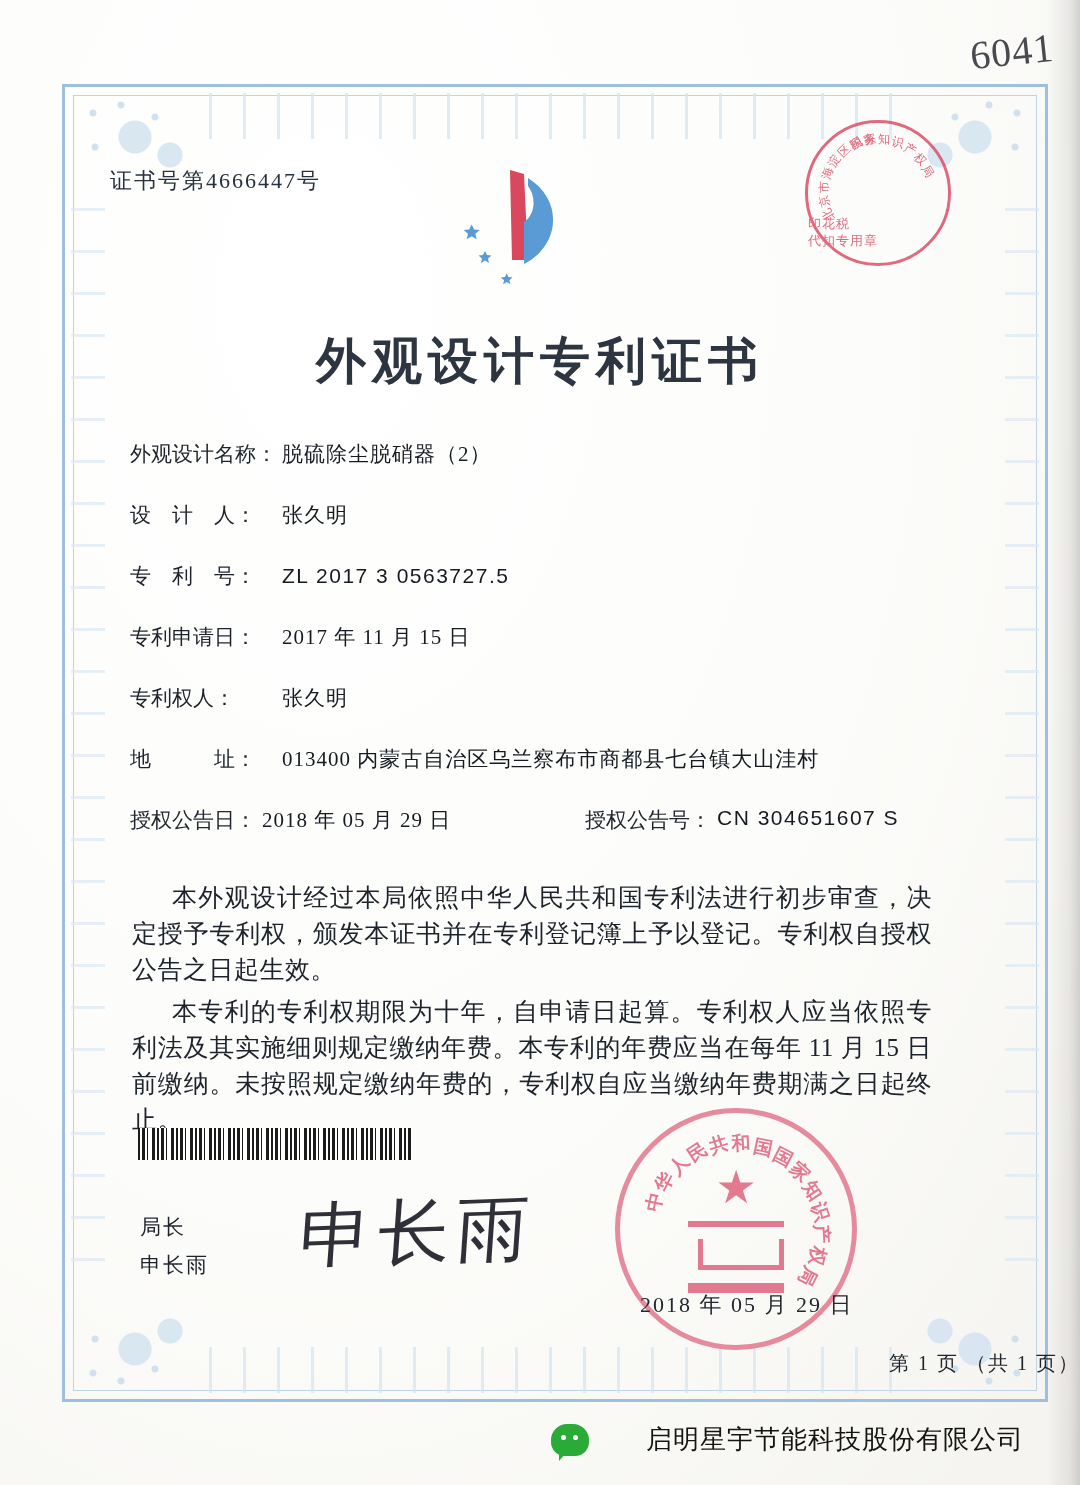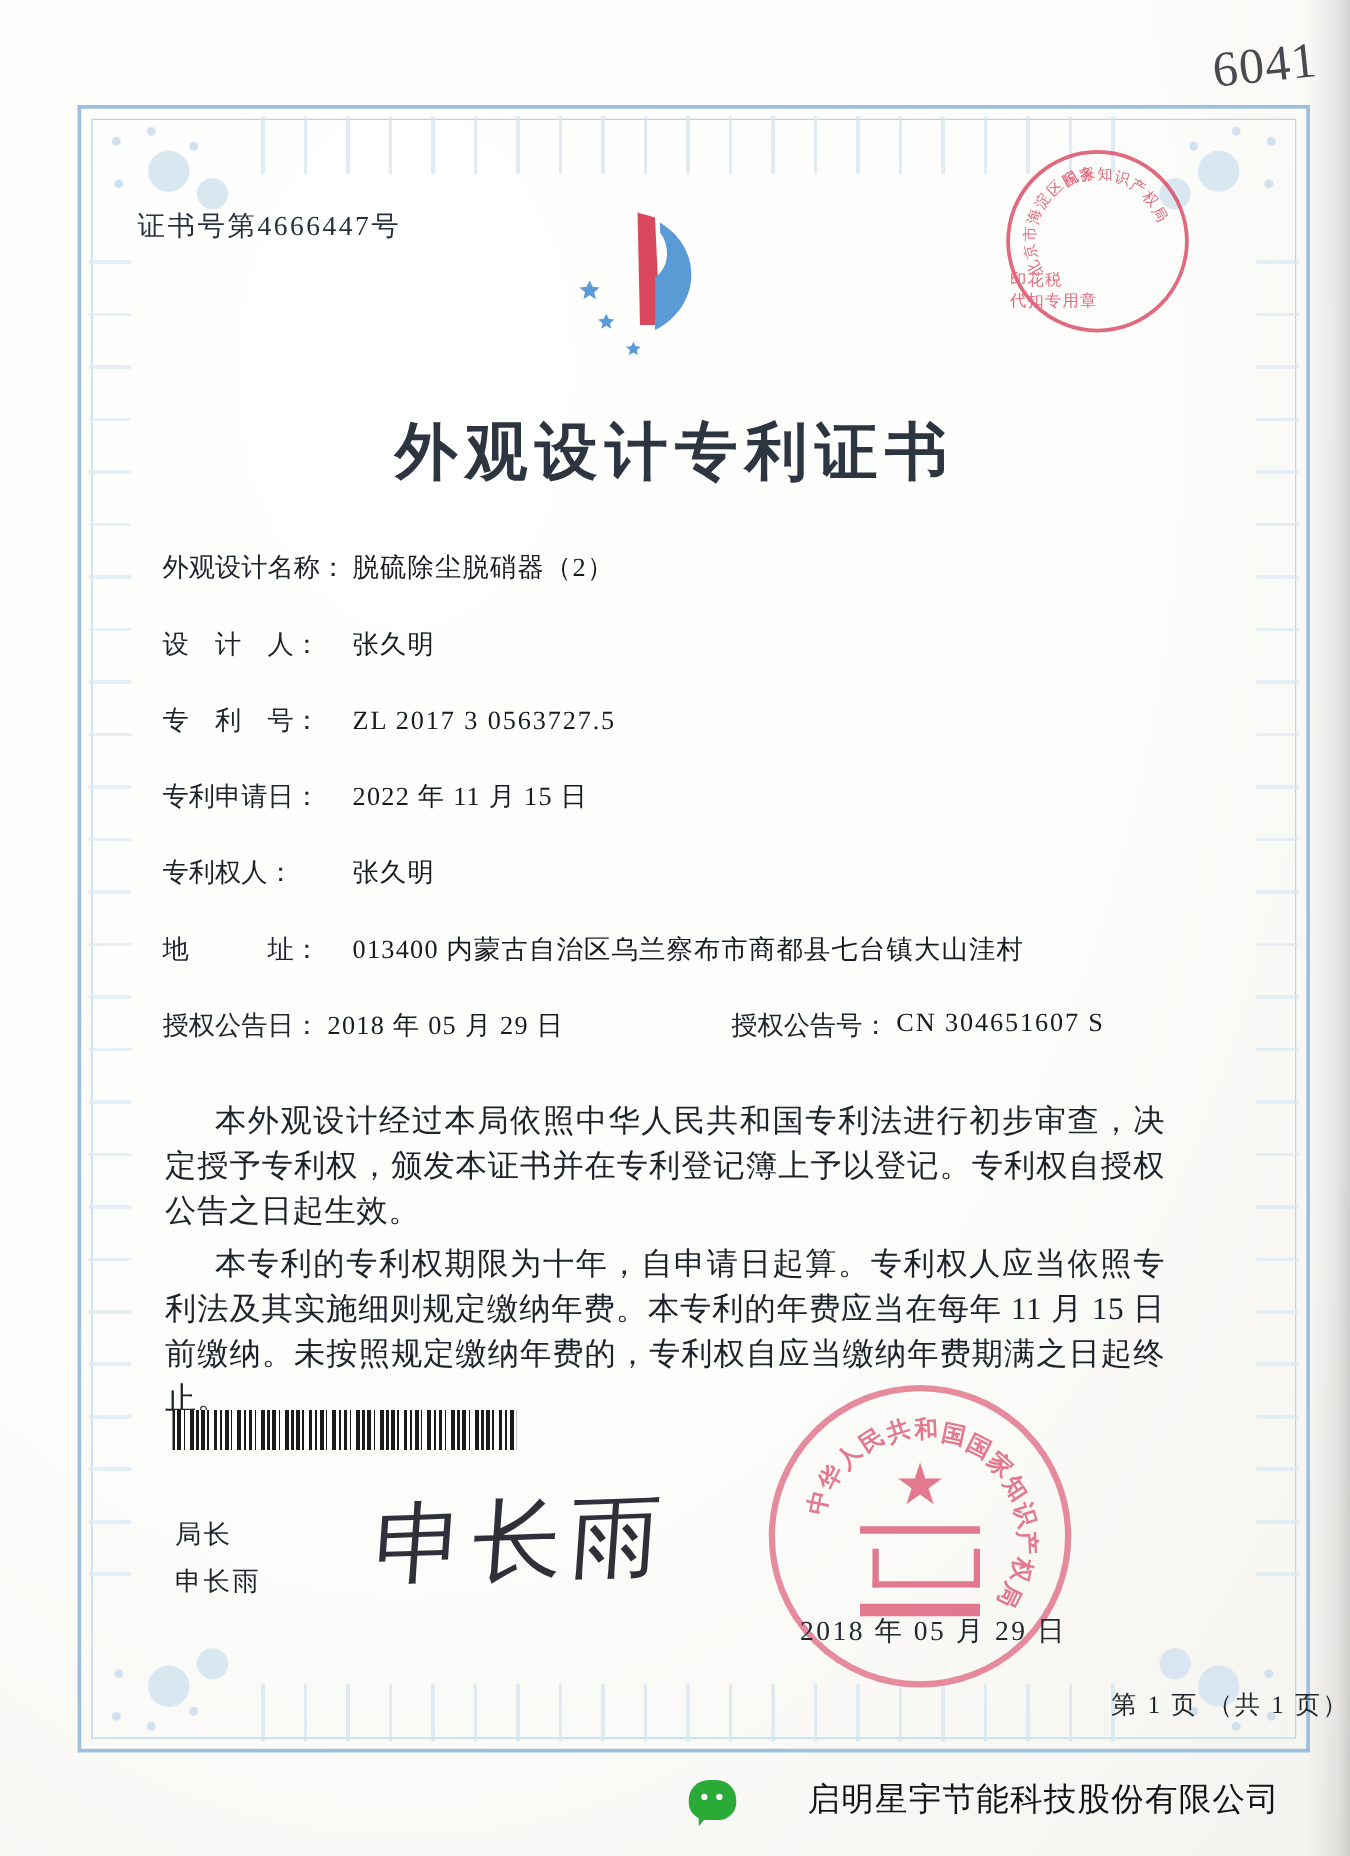--- a/index.html
+++ b/index.html
@@ -126,21 +126,21 @@
   .field-row{
     display:flex;align-items:baseline;
     margin-bottom:33px;
   }
   .field-label{
     width:152px;flex:0 0 152px;
     letter-spacing:0px;
     color:#1d232b;
   }
   .field-value{letter-spacing:1px;color:#161b21;}
-  .field-value.mono{font-family:Liberation Serif, serif;letter-spacing:1.5px;}
+  .field-value.mono{font-family:Liberation Sans, sans-serif;letter-spacing:1.5px;}
 
   .dual-row{display:flex;align-items:baseline;margin-bottom:10px;}
   .dual-row .left{width:455px;display:flex;}
   .dual-row .right{display:flex;}
   .dual-row .lbl{margin-right:6px;}
 
   
   #body-text{
     position:absolute;left:132px;top:880px;width:800px;
     font-size:25px;line-height:36px;color:#1d232b;
@@ -302,21 +302,21 @@
       <div class="field-value">张久明</div>
     </div>
 
     <div class="field-row">
       <div class="field-label">专　利　号：</div>
       <div class="field-value mono">ZL 2017 3 0563727.5</div>
     </div>
 
     <div class="field-row">
       <div class="field-label">专利申请日：</div>
-      <div class="field-value">2022 年 11 月 15 日</div>
+      <div class="field-value">2017 年 11 月 15 日</div>
     </div>
 
     <div class="field-row">
       <div class="field-label">专利权人：</div>
       <div class="field-value">张久明</div>
     </div>
 
     <div class="field-row">
       <div class="field-label">地　　　址：</div>
       <div class="field-value">013400  内蒙古自治区乌兰察布市商都县七台镇大山洼村</div>

